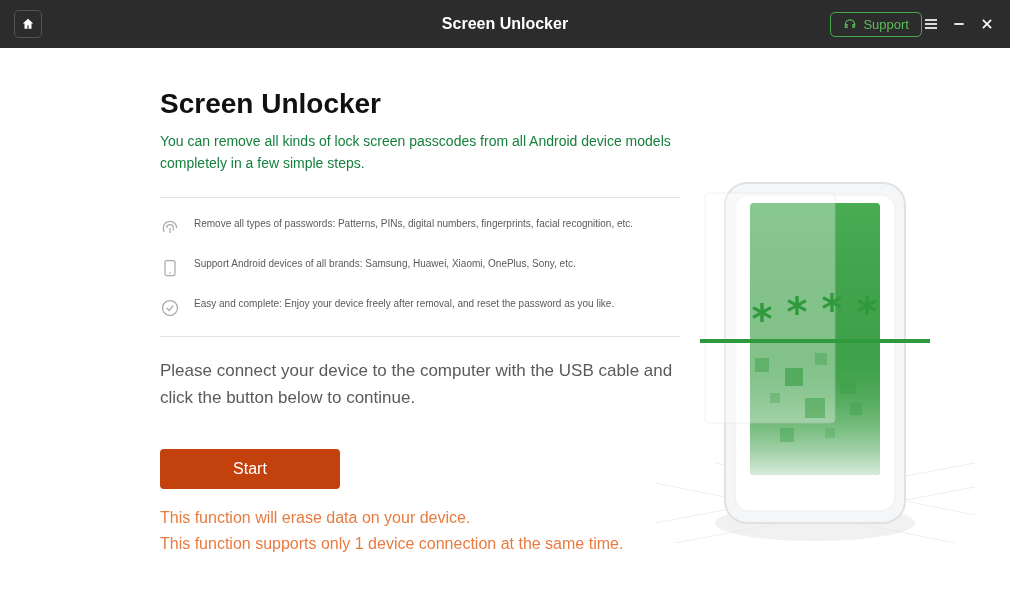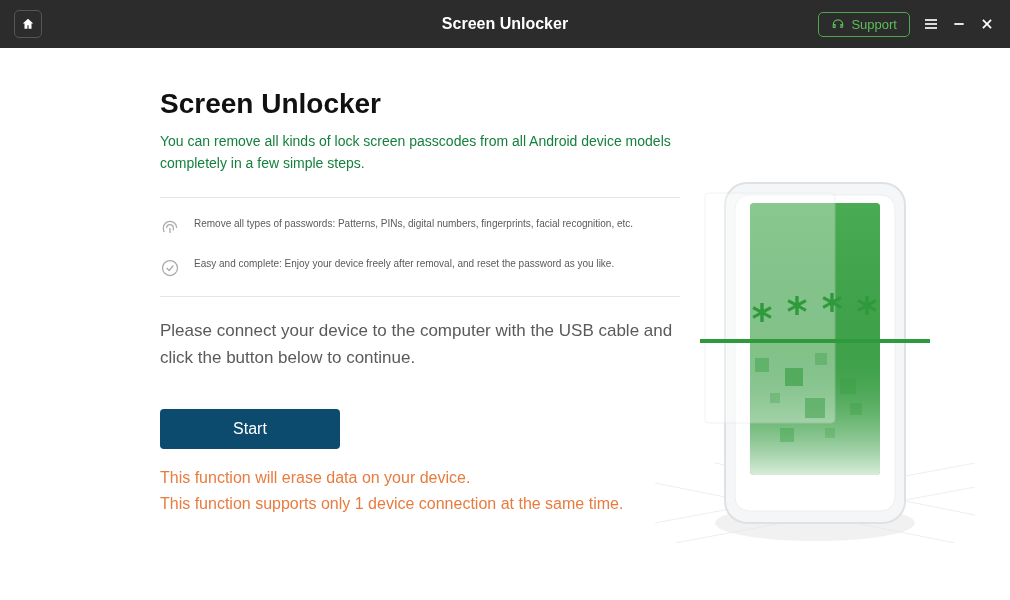--- a/index.html
+++ b/index.html
@@ -42,21 +42,21 @@
       font-weight: 600;
       color: #fff;
     }
     .titlebar-center {
       position: absolute;
       left: 50%;
       transform: translateX(-50%);
     }
     .titlebar-right {
       display: flex;
-      gap: 12px;
+      gap: 0;
     }
     .support-button {
       border: 1px solid #4ca84c;
       border-radius: 5px;
       color: #5bbd5b;
       padding: 4px 12px;
       font-size: 13px;
       display: flex;
       align-items: center;
       gap: 6px;
@@ -129,21 +129,21 @@
     }
     .instruction {
       font-size: 17px;
       color: #5a5a5a;
       line-height: 1.6;
       margin: 20px 0 38px 0;
     }
     .start-button {
       width: 180px;
       height: 40px;
-      background: #0c4a6e;
+      background: #c2410c;
       color: #fff;
       border: none;
       border-radius: 4px;
       font-size: 16px;
       font-weight: 500;
       cursor: pointer;
     }
     .warnings {
       margin-top: 16px;
     }
@@ -214,20 +214,29 @@
         <div class="feature-icon">
           <svg width="20" height="20" viewBox="0 0 24 24" fill="none" stroke="#aaa" stroke-width="1.5">
               <path d="M12 4a8 8 0 0 0-8 8c0 2 1 5 1 5M12 4a8 8 0 0 1 8 8M8 12a4 4 0 0 1 8 0v3M12 12v6"></path>
             </svg>
         </div>
         <div class="feature-text">Remove all types of passwords: Patterns, PINs, digital numbers, fingerprints, facial recognition, etc.</div>
       </div>
       <div class="feature-row">
         <div class="feature-icon">
           <svg width="20" height="20" viewBox="0 0 24 24" fill="none" stroke="#aaa" stroke-width="1.5">
+              <rect x="6" y="3" width="12" height="18" rx="2"></rect>
+              <line x1="11" y1="18" x2="13" y2="18"></line>
+            </svg>
+        </div>
+        <div class="feature-text">Support Android devices of all brands: Samsung, Huawei, Xiaomi, OnePlus, Sony, etc.</div>
+      </div>
+      <div class="feature-row">
+        <div class="feature-icon">
+          <svg width="20" height="20" viewBox="0 0 24 24" fill="none" stroke="#aaa" stroke-width="1.5">
               <circle cx="12" cy="12" r="9"></circle>
               <path d="M8 12l3 3 5-6"></path>
             </svg>
         </div>
         <div class="feature-text">Easy and complete: Enjoy your device freely after removal, and reset the password as you like.</div>
       </div>
     </div>
     <hr class="divider">
     <p class="instruction">Please connect your device to the computer with the USB cable and click the button below to continue.</p>
     <button class="start-button">Start</button>

